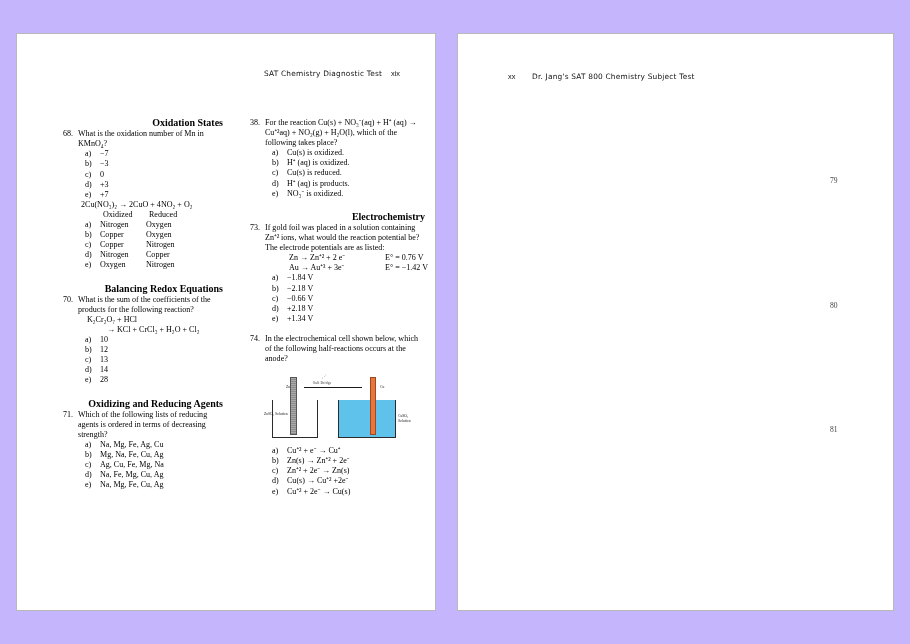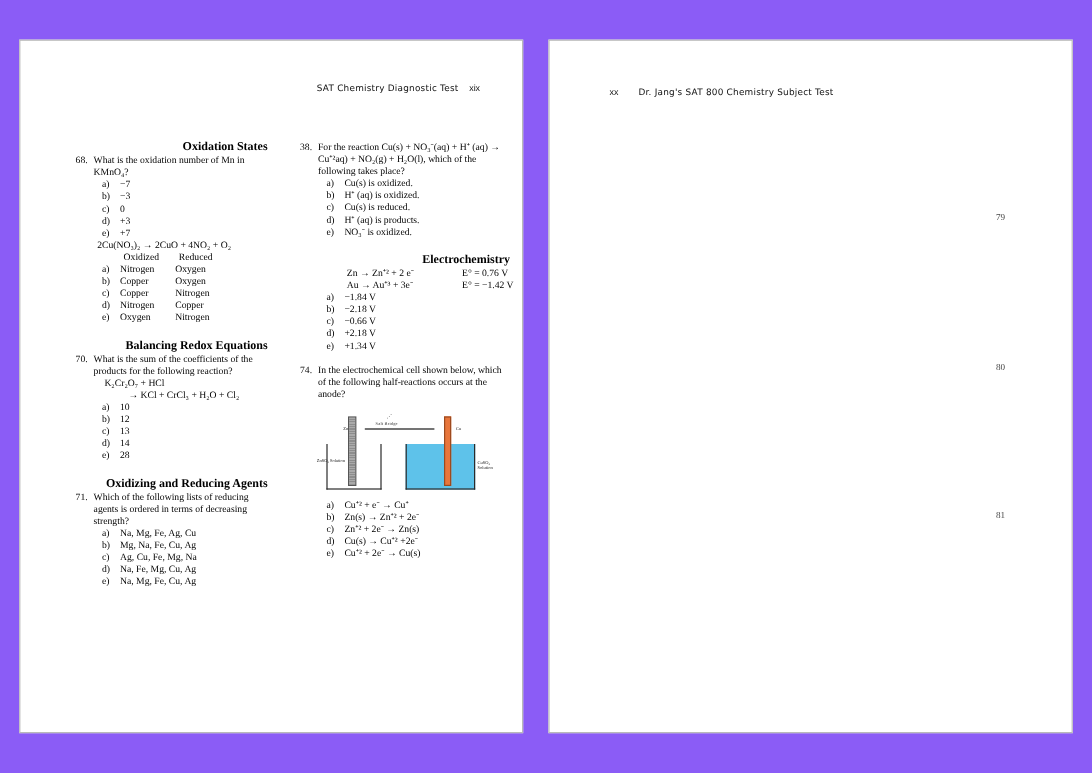--- a/index.html
+++ b/index.html
@@ -8,21 +8,21 @@
     background: #ffffff;
     width: 910px;
     height: 644px;
     font-family: "Liberation Serif", serif;
     color: #000;
   }
   #page {
     position: relative;
     width: 910px;
     height: 644px;
-    background: #8b5cf6;
+    background: #c4b5fd;
     overflow: hidden;
   }
   .sheet {
     position: absolute;
     top: 33px;
     height: 578px;
     background: #ffffff;
     border: 1px solid #b9b9b9;
     box-sizing: border-box;
   }
@@ -253,20 +253,23 @@
       </div>
       <ol class="ch">
         <li><span class="lab">a)</span><span>Cu(s) is oxidized.</span></li>
         <li><span class="lab">b)</span><span>H⁺ (aq) is oxidized.</span></li>
         <li><span class="lab">c)</span><span>Cu(s) is reduced.</span></li>
         <li><span class="lab">d)</span><span>H⁺ (aq) is products.</span></li>
         <li><span class="lab">e)</span><span>NO₃⁻ is oxidized.</span></li>
       </ol>
 
       <div class="sect-title gap2">Electrochemistry</div>
+      <div class="q">
+        <span class="num">73.</span><span>If gold foil was placed in a solution containing Zn⁺² ions, what would the reaction potential be? The electrode potentials are as listed:</span>
+      </div>
       <div class="pot-line"><span class="lhs">Zn → Zn⁺² + 2 e⁻</span><span class="rhs">E° = 0.76 V</span></div>
       <div class="pot-line"><span class="lhs">Au → Au⁺³ + 3e⁻</span><span class="rhs">E° = −1.42 V</span></div>
       <ol class="ch">
         <li><span class="lab">a)</span><span>−1.84 V</span></li>
         <li><span class="lab">b)</span><span>−2.18 V</span></li>
         <li><span class="lab">c)</span><span>−0.66 V</span></li>
         <li><span class="lab">d)</span><span>+2.18 V</span></li>
         <li><span class="lab">e)</span><span>+1.34 V</span></li>
       </ol>
 

